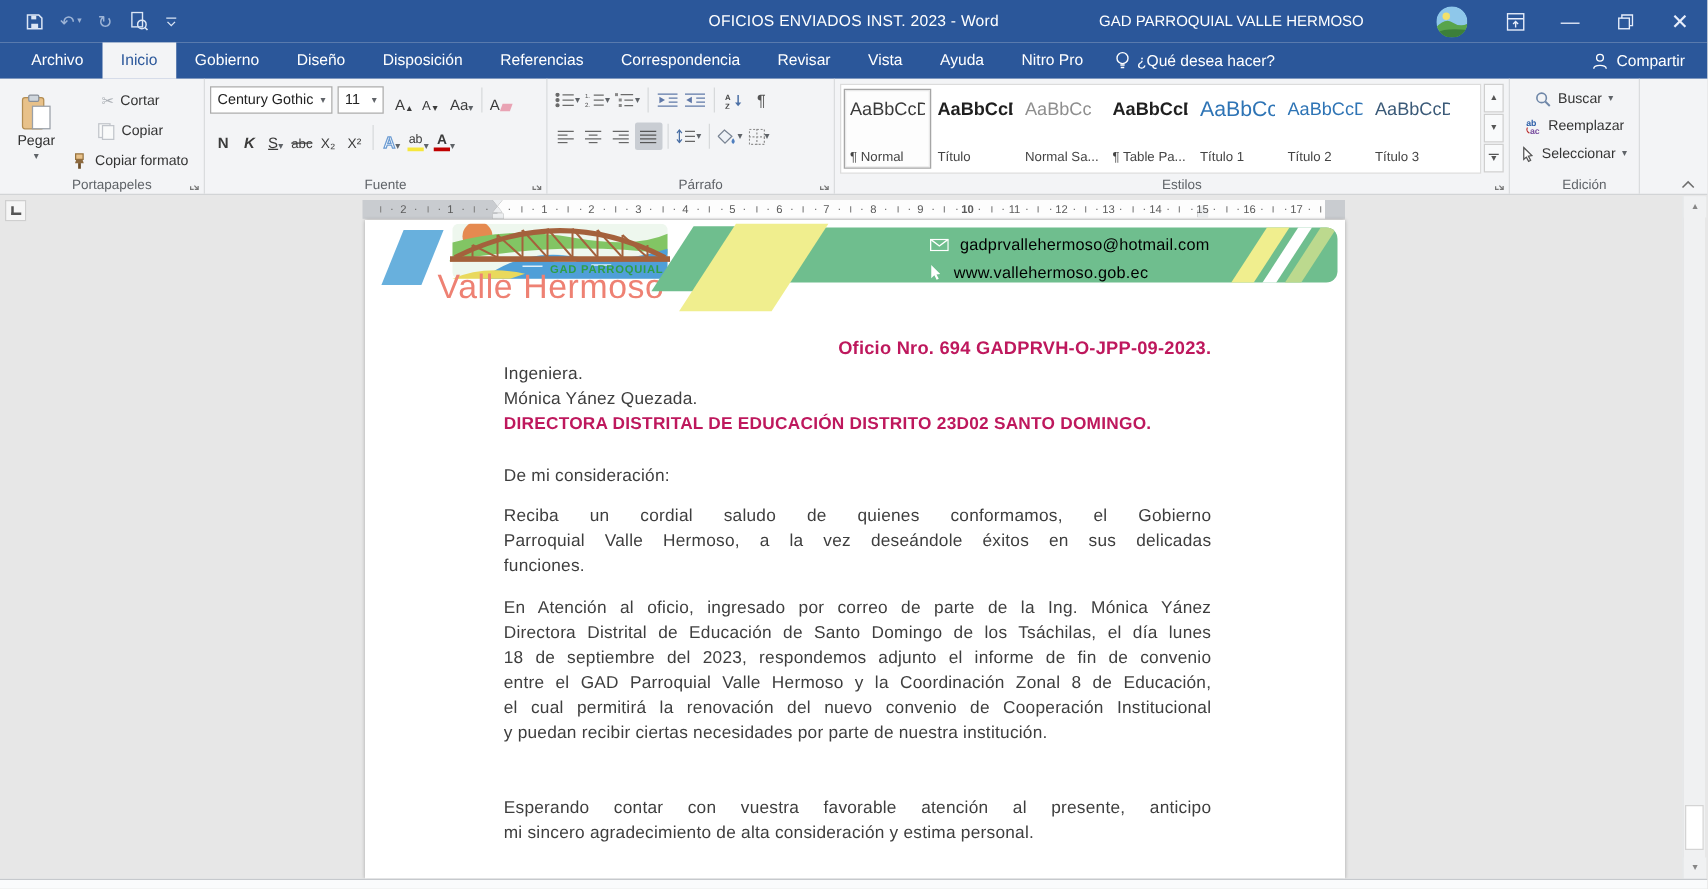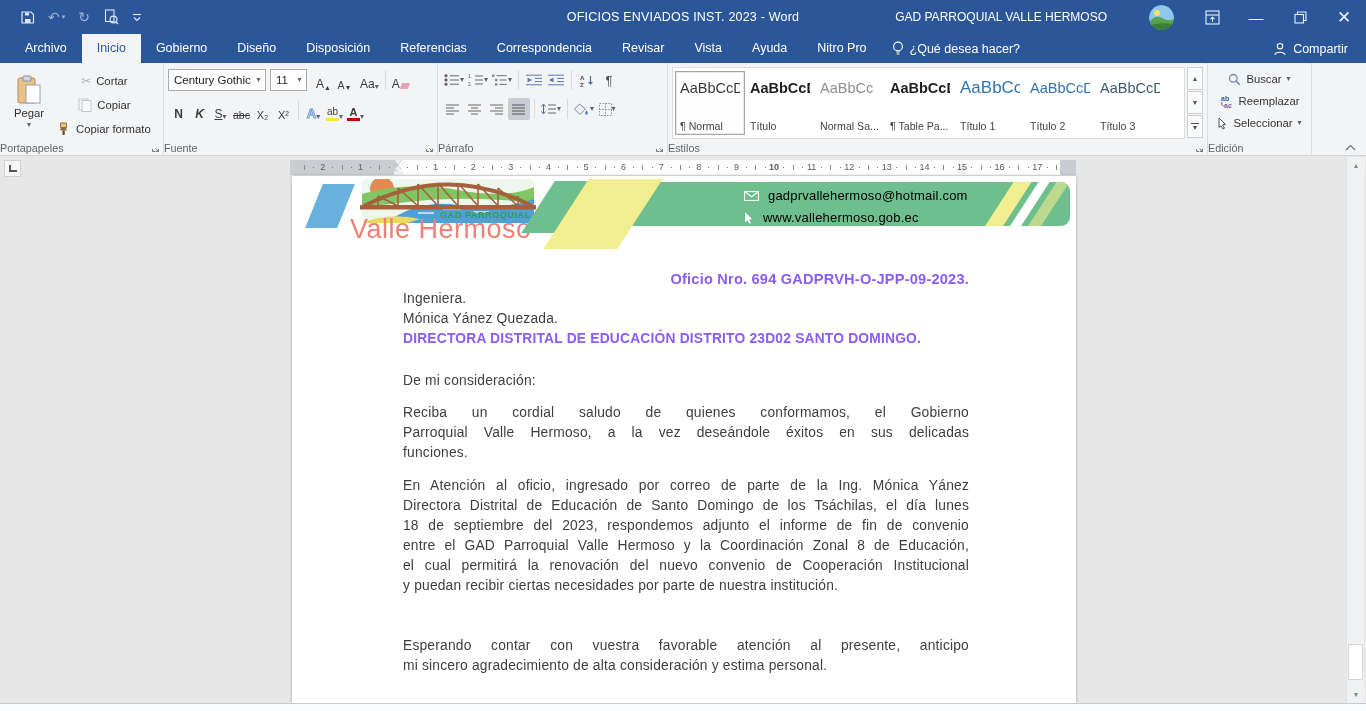--- a/index.html
+++ b/index.html
@@ -7,37 +7,37 @@
   body{font-family:"Liberation Sans",sans-serif;background:#e7e7e7;position:relative;-webkit-font-smoothing:antialiased}
   svg{display:block}
 
   
   .titlebar{height:34px;background:var(--titlebar,#2b579a);color:#fff;display:flex;align-items:center;position:relative}
   .qat{display:flex;align-items:center;gap:13px;margin-left:20px}
   .qbtn{display:flex;align-items:center;justify-content:center;cursor:default}
   .qchar{font-size:14px;color:#9db4d6;line-height:14px}
   .t-title{position:absolute;left:50%;transform:translateX(-50%);font-size:12.5px;letter-spacing:.2px;white-space:nowrap}
   .t-right{margin-left:auto;display:flex;align-items:center;height:100%}
-  .t-account{font-size:12px;margin-right:42px;white-space:nowrap}
+  .t-account{font-size:12px;margin-right:58px;white-space:nowrap}
   .t-avatar{width:25px;height:25px;border-radius:50%;overflow:hidden;margin-right:16px;flex:none}
   .wbtn{width:44px;height:34px;display:flex;align-items:center;justify-content:center;font-size:15px;color:#e8eefb}
   .wbtn.close{font-size:17px}
 
   
   .tabrow{height:29px;background:var(--titlebar,#2b579a);display:flex;align-items:stretch;color:#fff;padding-left:10px;position:relative}
   .tabs{display:flex}
   .tab{padding:0 15px;line-height:29px;font-size:12.5px;white-space:nowrap;cursor:default}
   .tab.active{background:#f3f4f6;color:#2b579a}
   .helptab{display:flex;align-items:center;gap:6px;padding:0 10px;font-size:12.5px}
   .share{margin-left:auto;display:flex;align-items:center;gap:6px;padding:0 18px;font-size:12.5px}
 
   
   .ribbon{height:93px;background:#f3f4f6;border-bottom:1px solid #d2d4d6;display:flex;position:relative}
   .grp{position:relative;border-right:1px solid #dadcde;padding:4px 4px 16px;flex:none;height:100%}
-  .glabel{position:absolute;bottom:1px;left:0;right:0;font-size:10.8px;color:#5f6368}
+  .glabel{position:absolute;bottom:1px;left:16px;right:0;text-align:center;font-size:10.8px;color:#5f6368}
   .launcher{position:absolute;bottom:2px;right:3px;cursor:default}
   .rowi{display:flex;align-items:center}
   .btn{display:flex;align-items:center;justify-content:center;border-radius:2px;cursor:default}
   .dim{color:#9d9d9d}
   .caret{font-size:8px;color:#5f6368;line-height:8px}
   .vdiv{width:1px;height:20px;background:#d7d9db;margin:0 4px}
 
   
   .g-clip{width:164px;display:flex}
   .pastebtn{width:50px;height:70px;display:flex;flex-direction:column;align-items:center;justify-content:center;gap:2px;font-size:11.3px;color:#2f2f2f}
@@ -113,21 +113,21 @@
   .b-row + .b-row{margin-top:7px}
   .bstripe{position:absolute;top:-6px;height:60px;transform:skewX(-33deg)}
   .pgreen{position:absolute;left:246px;top:3px;width:36px;height:52px;background:var(--banner_green,#6fbe8e);transform:skewX(-33deg)}
   .pyellow{position:absolute;left:274px;top:1px;width:74px;height:70px;background:var(--stripe_yellow,#f0ee8e);transform:skewX(-33deg)}
 
   
   .content{padding:18px 107px 0 111px}
   .dl{font-size:13.8px;line-height:20px;color:#3e3e3e;letter-spacing:.2px;white-space:nowrap;overflow:hidden}
   .jl{text-align:justify;text-align-last:justify}
   .right{text-align:right}
-  .b{font-weight:bold;color:#8b5cf6}
+  .b{font-weight:bold;color:#be185d}
   .reftitle{font-size:14.6px}
   .mt22{margin-top:22px}.mt12{margin-top:12px}.mt13{margin-top:13px}.mt40{margin-top:40px}
 
   
   .vscroll{position:absolute;right:2px;top:0;width:18px;height:546px;background:#f0f1f2;border-left:1px solid #e2e3e5}
   .sarr{position:absolute;left:0;width:18px;height:17px;display:flex;align-items:center;justify-content:center;font-size:7px;color:#868686;background:#f0f1f2}
   .sarr.up{top:0}.sarr.down{bottom:0}
   .sthumb{position:absolute;left:1px;bottom:23px;width:15px;height:36px;background:#fff;border:1px solid #d4d4d4}
 
   .statusstrip{position:absolute;left:0;top:703px;width:1366px;height:8px;background:#fafbfc;border-top:1px solid #c6c9cd}

